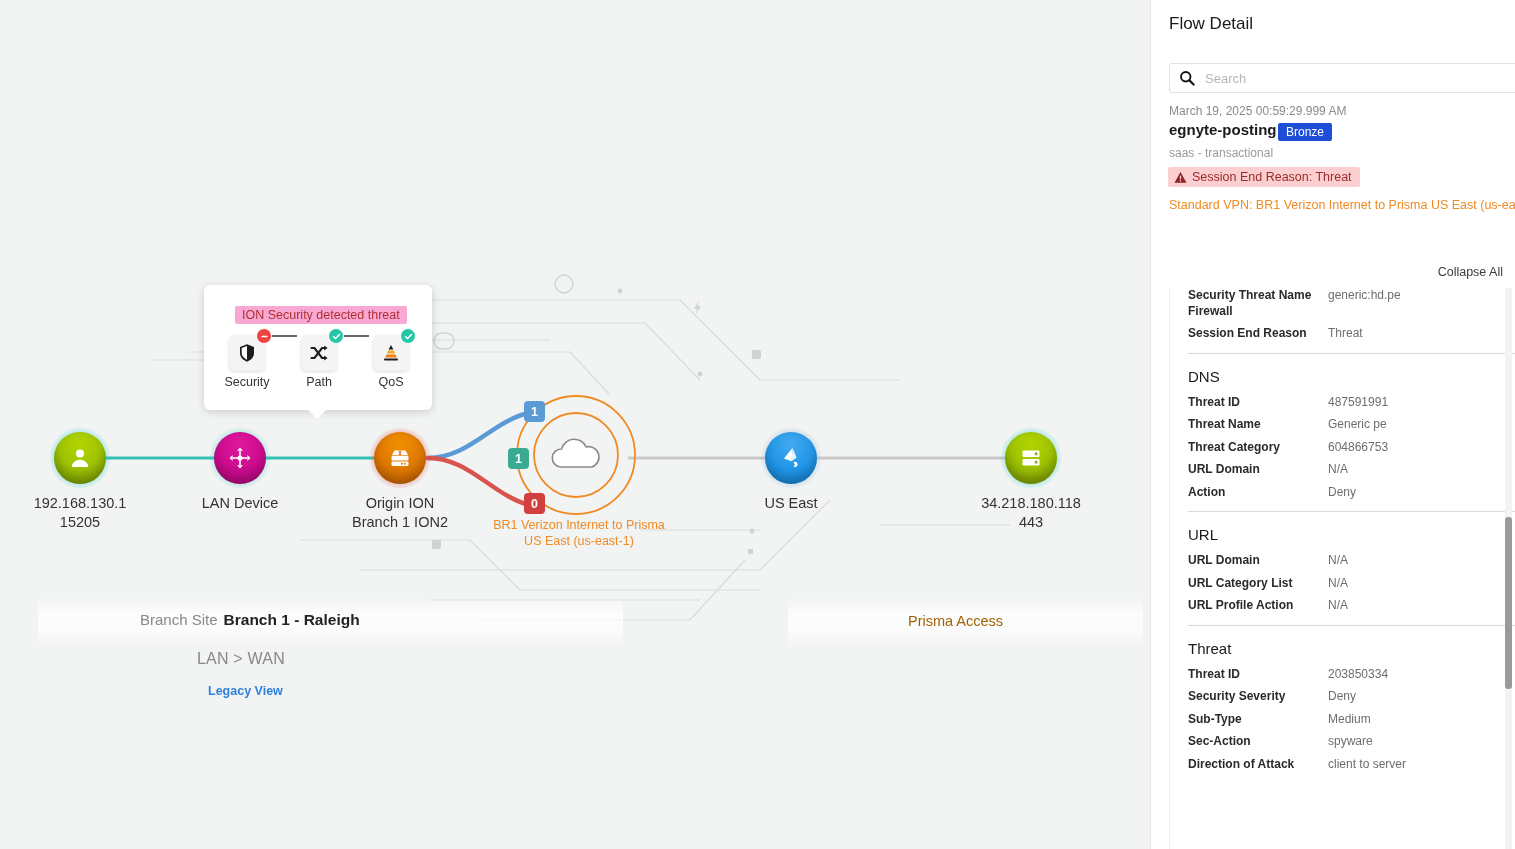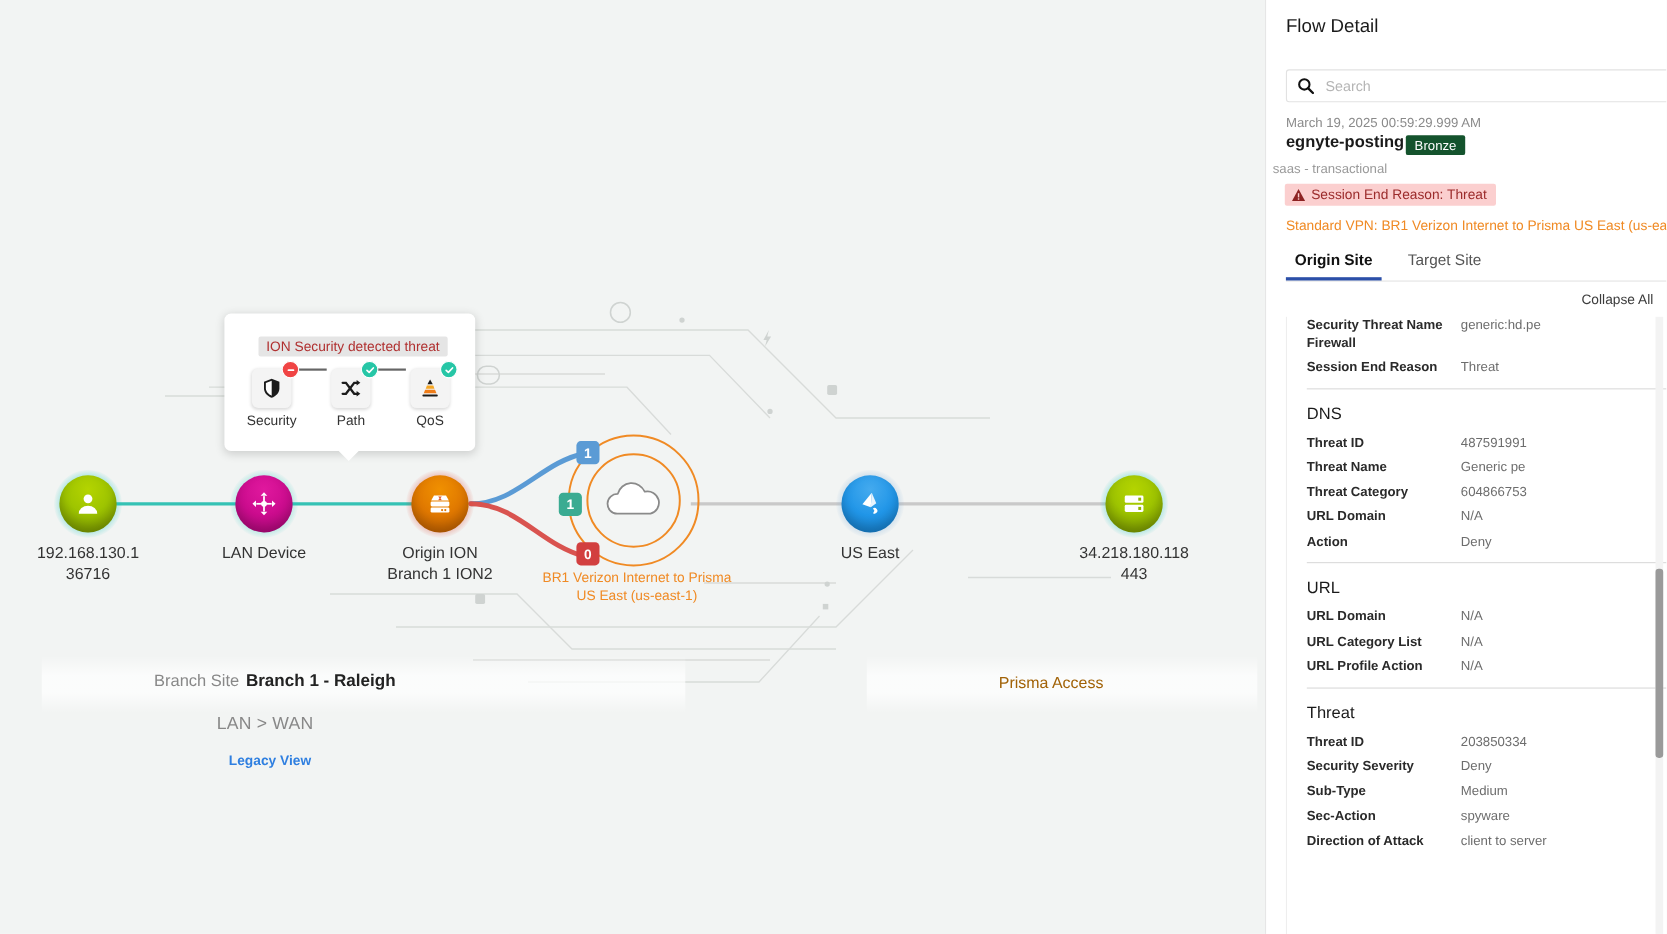--- a/index.html
+++ b/index.html
@@ -105,21 +105,21 @@
   }
   .tipcard:after {
     content: ""; position: absolute;
     left: 103px; bottom: -9px;
     border-left: 10px solid transparent;
     border-right: 10px solid transparent;
     border-top: 10px solid #fff;
   }
   .tip-banner {
     position: absolute; left: 31px; top: 21px;
-    background: #e5e5e5; color: #b03030;
+    background: #f9a8d4; color: #b03030;
     font-size: 12.5px; padding: 2px 7px; border-radius: 2px;
     white-space: nowrap;
   }
   .tip-row {
     position: absolute; left: 25px; top: 50px;
     width: 180px; display: flex; justify-content: space-between;
   }
   .tip-item { position: relative; width: 36px; text-align: center; }
   .tip-tile {
     width: 36px; height: 36px; border-radius: 6px;
@@ -190,25 +190,25 @@
   .meta-time {
     position: absolute; left: 18px; top: 104px;
     font-size: 12px; color: #8a8a8a;
   }
   .meta-app {
     position: absolute; left: 18px; top: 121px;
     font-size: 15px; font-weight: bold; color: #1a1a1a;
   }
   .tier-badge {
     position: absolute; left: 127px; top: 123px;
-    background: #14532d; color: #fff;
+    background: #1d4ed8; color: #fff;
     font-size: 12px; padding: 2px 8px; border-radius: 2px;
   }
   .meta-sub {
-    position: absolute; left: 6px; top: 146px;
+    position: absolute; left: 18px; top: 146px;
     font-size: 12px; color: #9a9a9a;
   }
   .sess-banner {
     position: absolute; left: 17px; top: 167px;
     background: #fbcfcf; color: #9b2b2b;
     font-size: 12.5px; padding: 3px 8px 3px 6px; border-radius: 2px;
     display: flex; align-items: center; gap: 5px;
     white-space: nowrap;
   }
   .vpn-line {
@@ -331,21 +331,21 @@
     <div class="node n-client">
       <div class="glow g-green"></div>
       <div class="disc d-green">
         <svg width="24" height="24" viewBox="0 0 24 24">
           <circle cx="12" cy="7.5" r="4" fill="#fff"></circle>
           <path d="M3.6 21 a8.4 7.2 0 0 1 16.8 0 z" fill="#fff"></path>
         </svg>
       </div>
       <div class="node-label">
         <span>192.168.130.1</span><br>
-        <span>36716</span>
+        <span>15205</span>
       </div>
     </div>
 
     <div class="node n-lan">
       <div class="glow g-pink"></div>
       <div class="disc d-pink">
         <svg width="24" height="24" viewBox="0 0 24 24">
           <g fill="#fff">
             <path d="M12 1.5 l3 3.2 h-6 z"></path>
               <path d="M12 22.5 l-3 -3.2 h6 z"></path>
@@ -501,24 +501,20 @@
       <svg width="13" height="13" viewBox="0 0 14 14">
         <path d="M7 1 L13.4 12.6 H0.6 z" fill="#8d2222"></path>
         <rect x="6.3" y="5" width="1.4" height="4.1" fill="#fbcfcf"></rect>
         <rect x="6.3" y="10" width="1.4" height="1.4" fill="#fbcfcf"></rect>
       </svg>
       <span>Session End Reason: Threat</span>
     </div>
 
     <div class="vpn-line">Standard VPN: BR1 Verizon Internet to Prisma US East (us-east-1)</div>
 
-    <div class="tabs">
-      <div class="tab active">Origin Site</div>
-      <div class="tab">Target Site</div>
-    </div>
 
     <div class="collapse-all">Collapse All</div>
 
     <div class="detail-scroll">
 
       <div>
         <div class="kv">
           <div class="k">Security Threat Name Firewall</div>
           <div class="v">generic:hd.pe</div>
         </div>

